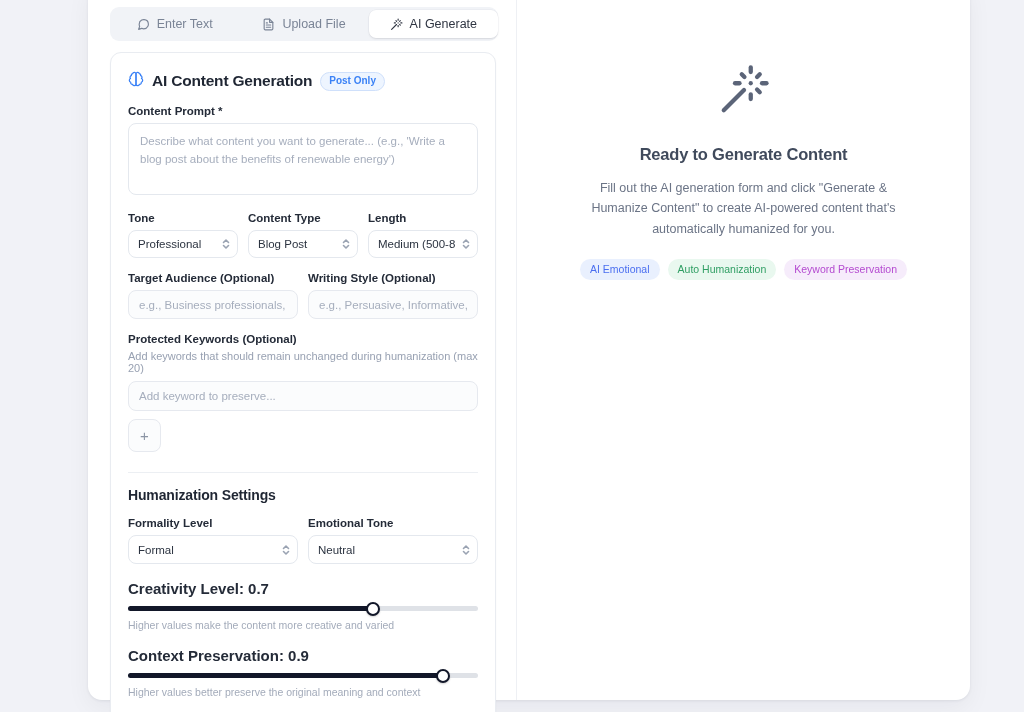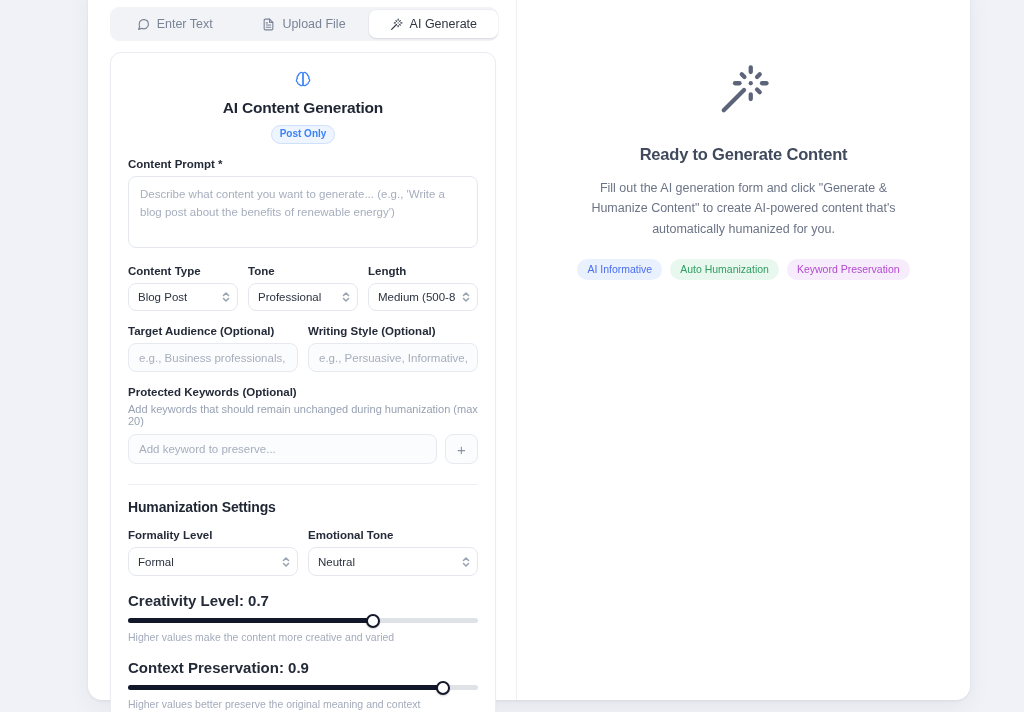--- a/index.html
+++ b/index.html
@@ -82,21 +82,20 @@
     background: #fff;
     padding: 16px 17px 20px 17px;
     box-shadow: 0 1px 2px rgba(16,24,40,0.03);
   }
 
   .card-head {
     display: flex;
     align-items: center;
     gap: 8px;
     margin: 2px 0 14px 0;
-    flex-direction: column;
   }
   .card-title {
     font-size: 15.5px;
     font-weight: 700;
     color: #1f2633;
     letter-spacing: -0.2px;
   }
   .pill-team {
     font-size: 10px;
     color: #3b82f6;
@@ -186,21 +185,21 @@
     border-radius: 8px;
     background: #fbfcfd;
     padding: 0 10px;
     font-family: "Liberation Sans", sans-serif;
     font-size: 11.5px;
     color: #2b3340;
     outline: none;
   }
   input.txt::placeholder { color: #a6aebd; }
 
-  .kwrow { display: flex; gap: 8px; align-items: flex-start; margin-top: 2px; }
+  .kwrow { display: flex; gap: 8px; align-items: flex-start; margin-top: 2px; flex-direction: column; }
   .kwrow input.txt { height: 30px; background: #fbfcfd; }
   .addbtn {
     width: 33px; height: 30px;
     border: 1px solid #e6e9ef;
     border-radius: 8px;
     background: #fbfcfd;
     color: #8b94a4;
     font-size: 15px;
     display: flex;
     align-items: center;
@@ -376,38 +375,38 @@
         </span>
         <span class="card-title">AI Content Generation</span>
         <span class="pill-team">Post Only</span>
       </div>
 
       <label class="flabel">Content Prompt *</label>
       <textarea class="prompt" placeholder="Describe what content you want to generate... (e.g., 'Write a blog post about the benefits of renewable energy')" style=""></textarea>
 
       <div class="row3">
         <div>
-          <label class="flabel">Content Type</label>
+          <label class="flabel">Tone</label>
           <div class="selwrap">
             <select class="sel">
-              <option>Blog Post</option>
+              <option>Professional</option>
             </select>
             <span class="selarrow">
               <svg width="8" height="12" viewBox="0 0 8 12" fill="none" stroke="currentColor" stroke-width="1.6" stroke-linecap="round" stroke-linejoin="round">
                   <polyline points="1.5 4.5 4 2 6.5 4.5"></polyline>
                   <polyline points="1.5 7.5 4 10 6.5 7.5"></polyline>
                 </svg>
             </span>
           </div>
         </div>
         <div>
-          <label class="flabel">Tone</label>
+          <label class="flabel">Content Type</label>
           <div class="selwrap">
             <select class="sel">
-              <option>Professional</option>
+              <option>Blog Post</option>
             </select>
             <span class="selarrow">
               <svg width="8" height="12" viewBox="0 0 8 12" fill="none" stroke="currentColor" stroke-width="1.6" stroke-linecap="round" stroke-linejoin="round">
                   <polyline points="1.5 4.5 4 2 6.5 4.5"></polyline>
                   <polyline points="1.5 7.5 4 10 6.5 7.5"></polyline>
                 </svg>
             </span>
           </div>
         </div>
         <div>
@@ -531,19 +530,19 @@
           <path d="M17.8 11.8 19 13"></path>
           <path d="M15 9h0"></path>
           <path d="M17.8 6.2 19 5"></path>
           <path d="m3 21 9-9"></path>
           <path d="M12.2 6.2 11 5"></path>
         </svg>
     </div>
     <div class="ready-title">Ready to Generate Content</div>
     <div class="ready-sub">Fill out the AI generation form and click "Generate &amp; Humanize Content" to create AI-powered content that's automatically humanized for you.</div>
     <div class="badges">
-      <span class="badge blue">AI Informative</span>
+      <span class="badge blue">AI Emotional</span>
       <span class="badge green">Auto Humanization</span>
       <span class="badge purple">Keyword Preservation</span>
     </div>
   </div>
 
 </div>
 
 </body></html>

